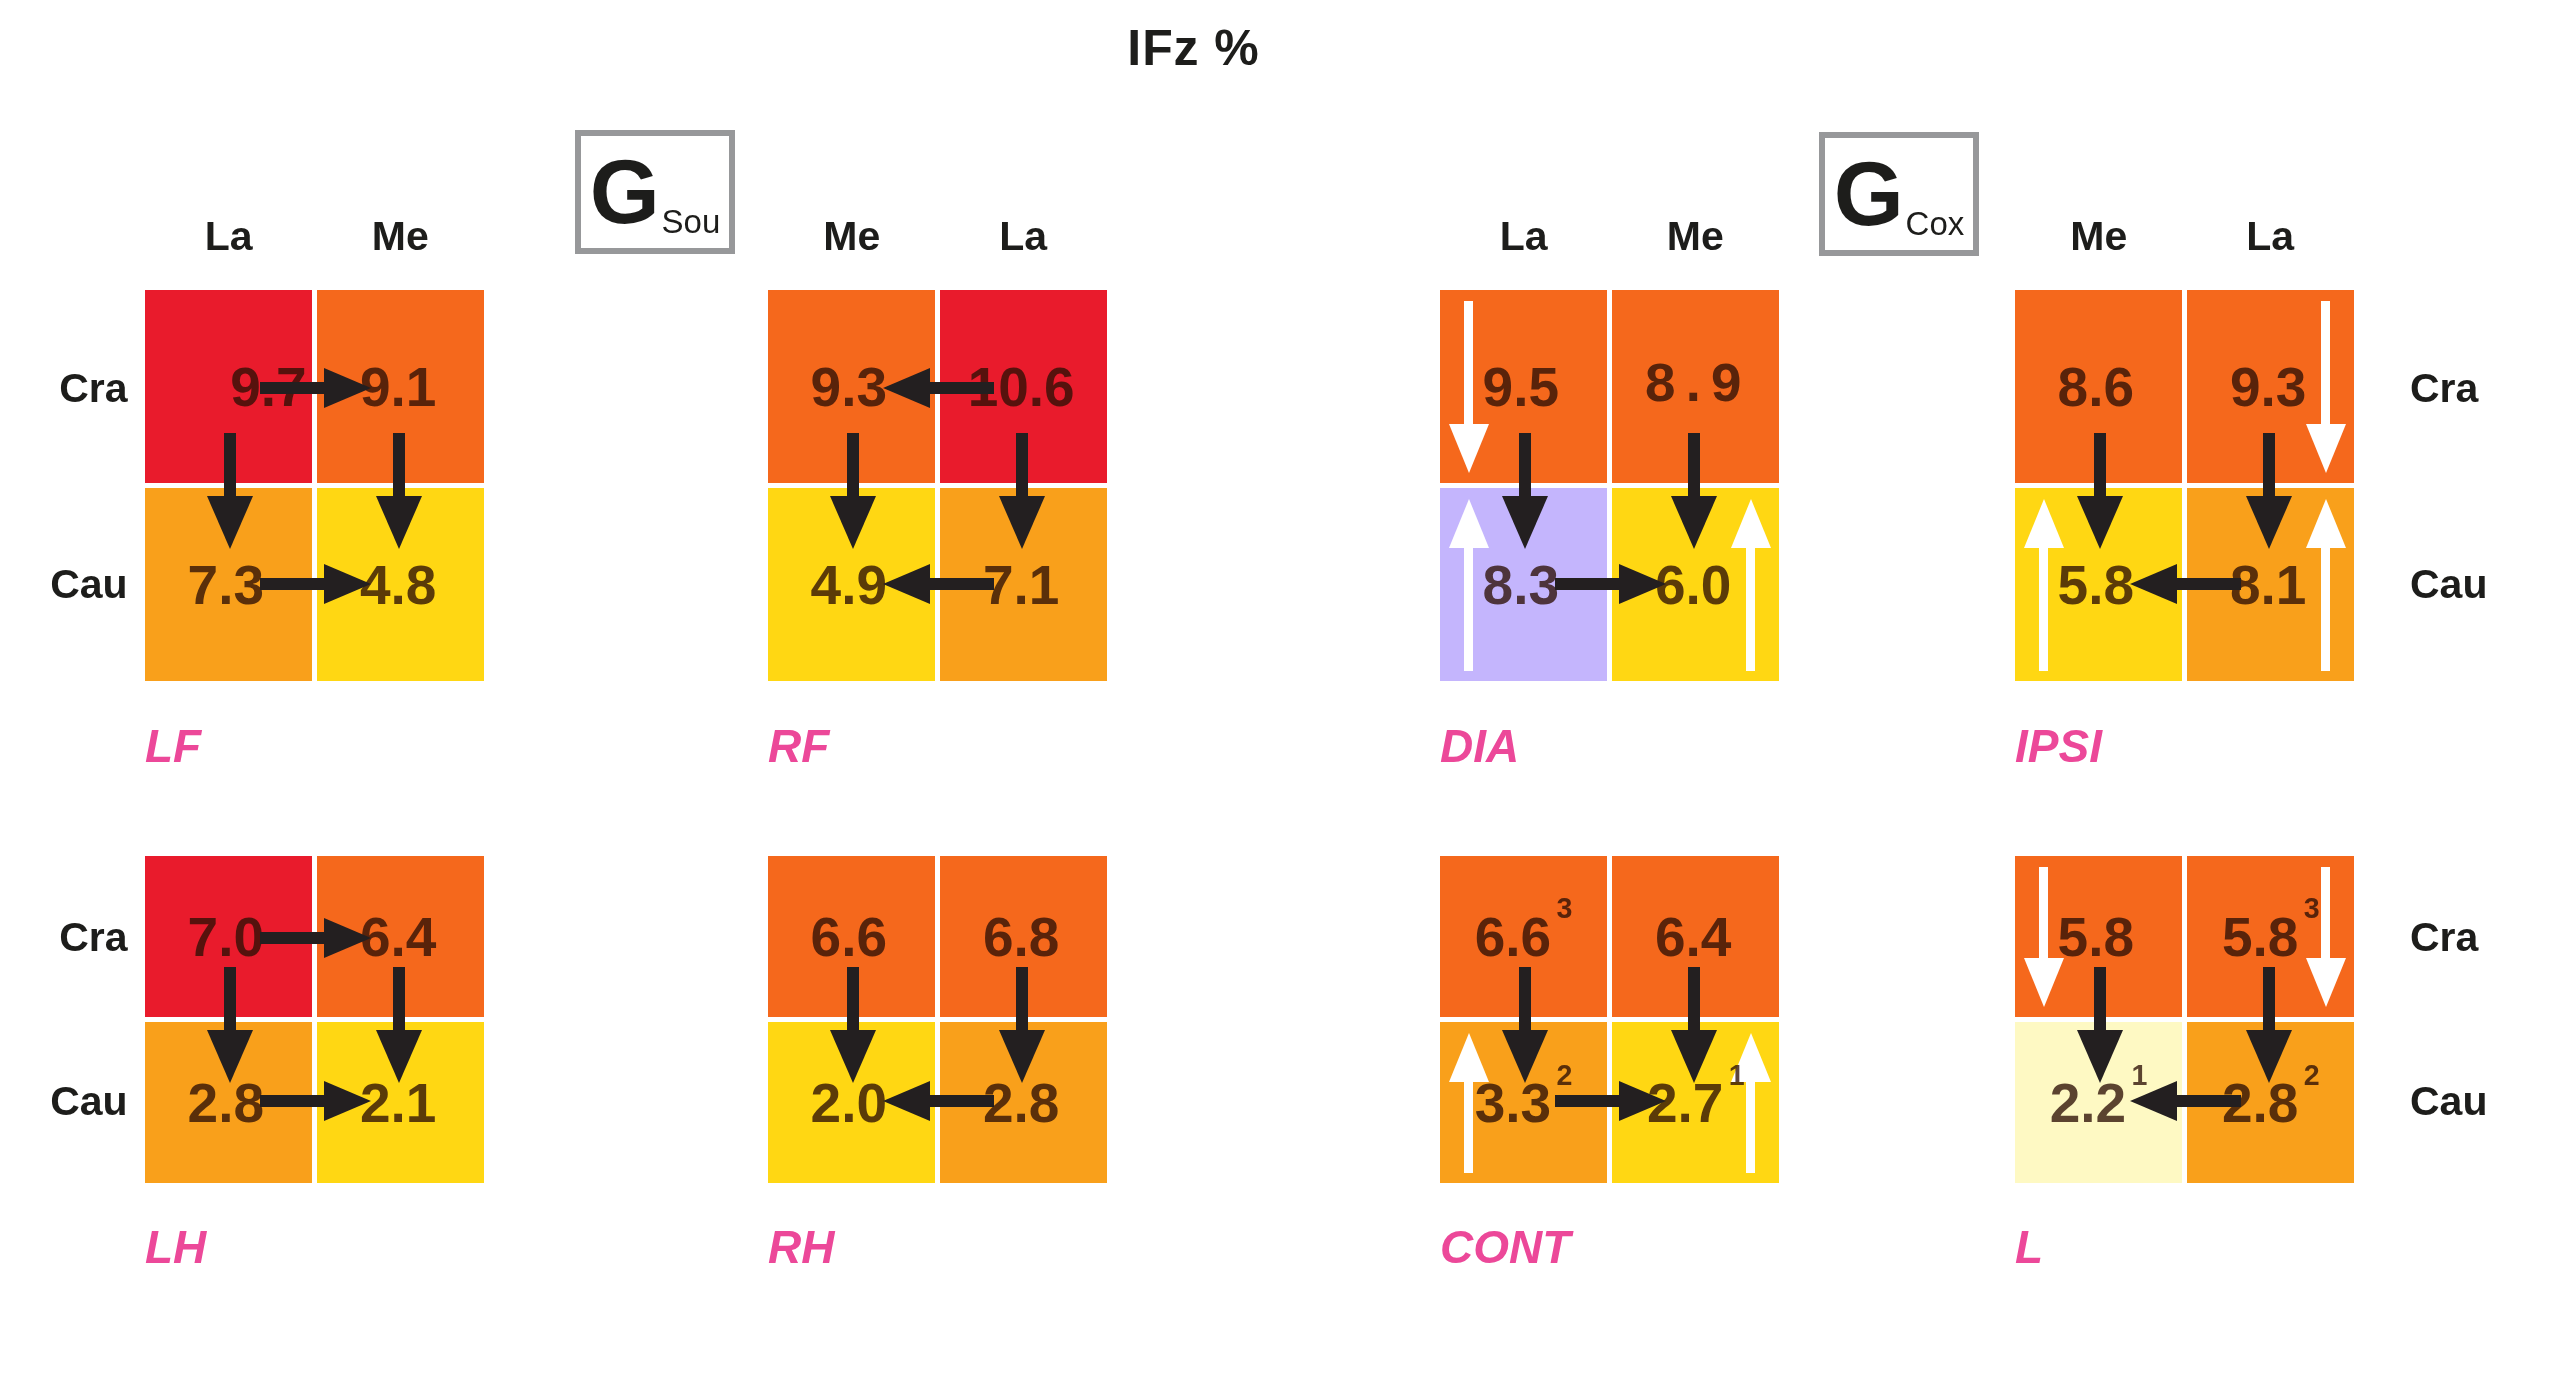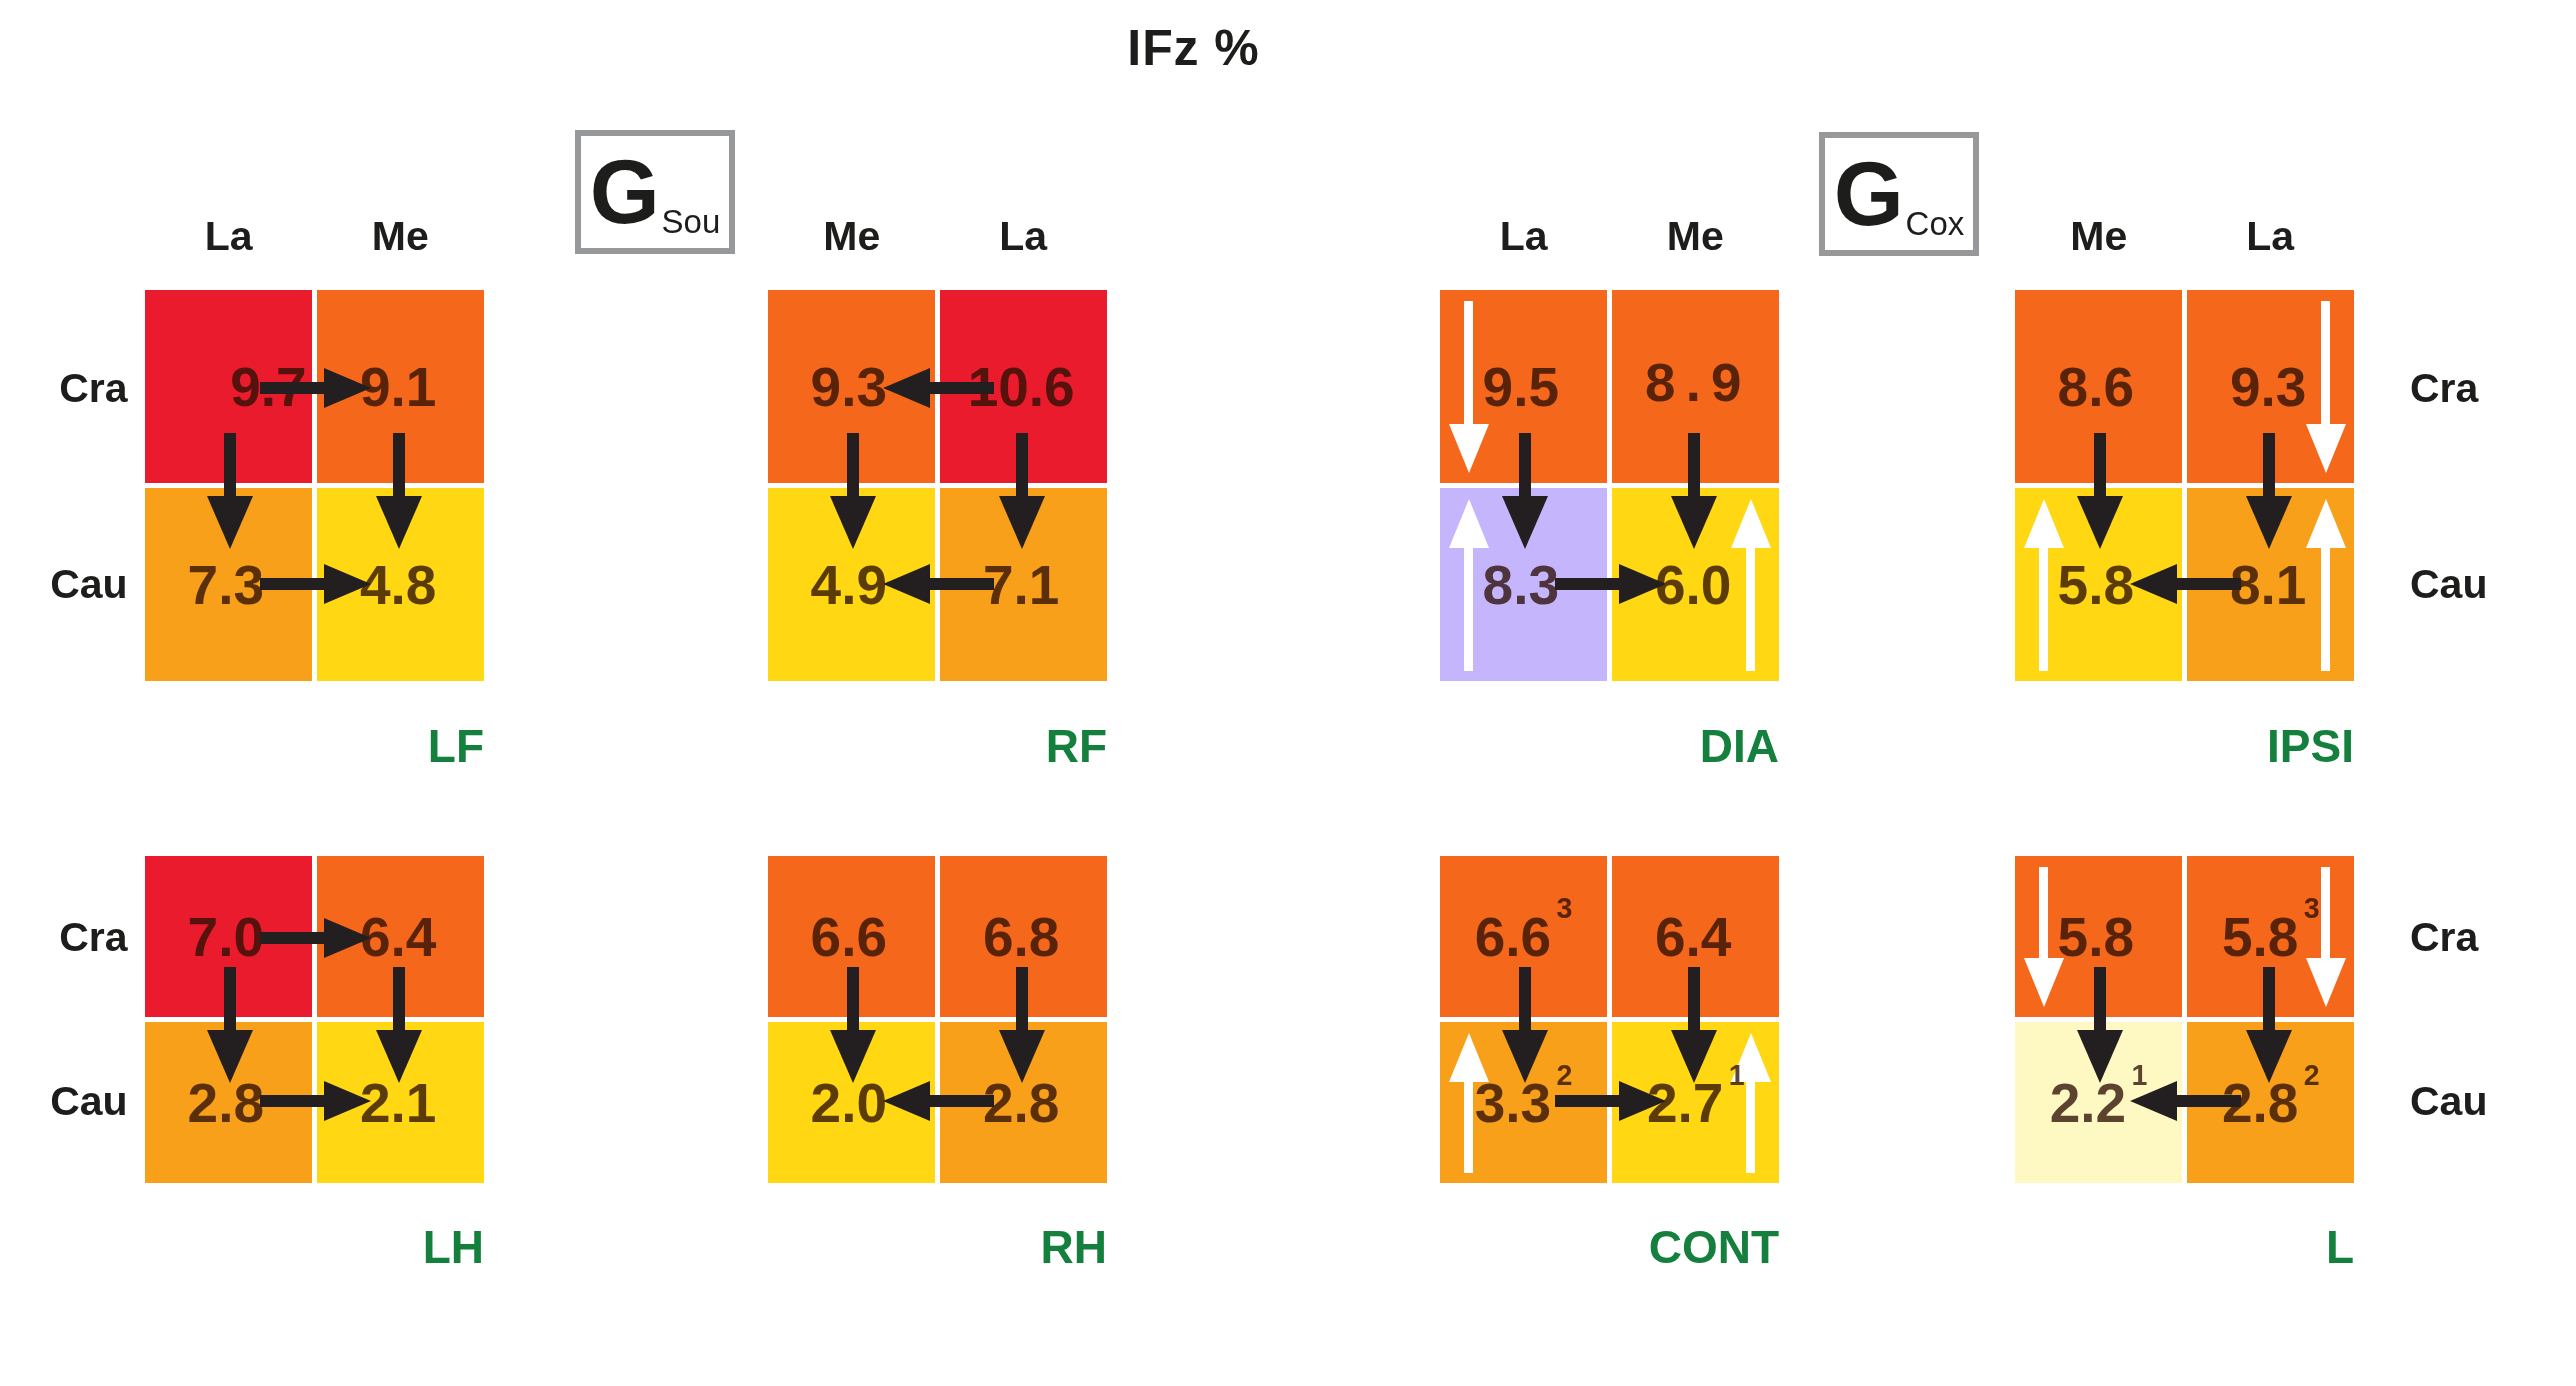--- a/index.html
+++ b/index.html
@@ -22,22 +22,22 @@
   .col-h{flex:1;text-align:center;font-size:41px;font-weight:bold;color:#1D1D1B;}
 
   .grid{position:relative;display:grid;grid-template-columns:167px 167px;gap:5.3px;height:100%;}
   .row1 .grid{grid-template-rows:193px 193px;}
   .row2 .grid{grid-template-rows:161px 161px;}
 
   .cell{position:relative;display:flex;align-items:center;justify-content:center;}
   .val{font-size:55px;font-weight:bold;color:rgba(45,15,5,0.78);z-index:2;}
   .val sup{font-size:0.52em;position:relative;top:-0.62em;margin-left:5.3px;}
 
-  .caption{position:absolute;top:calc(100% + 37px);left:0;width:339px;text-align:right;
-    font-size:46px;font-weight:bold;color:#15803d;}
+  .caption{position:absolute;top:calc(100% + 37px);left:0;width:339px;text-align:left;
+    font-size:46px;font-weight:bold;color:#ec4899;font-style:italic;}
 
   .rlabels{position:absolute;display:flex;flex-direction:column;}
   .rl{flex:1;display:flex;align-items:center;font-size:41px;font-weight:bold;color:#1D1D1B;}
   .rlabels.left .rl{justify-content:flex-end;}
   .rlabels.right .rl{justify-content:flex-start;}
 
   
   .harrow{position:absolute;width:111px;height:40px;left:calc(50% - 55px);z-index:3;}
   .harrow.rowtop{top:calc(25% - 20px);}
   .harrow.rowbot{top:calc(75% - 20px);}

